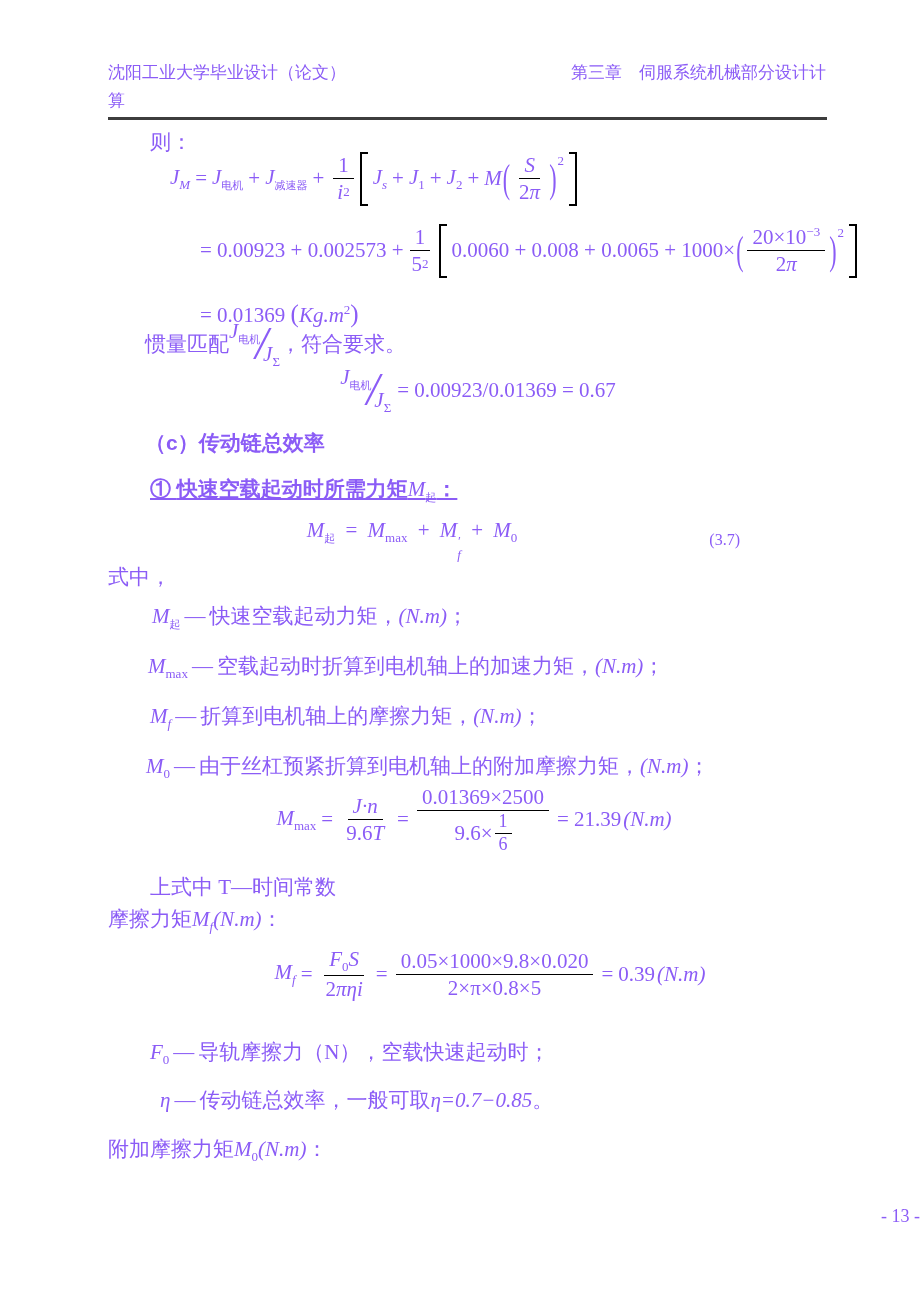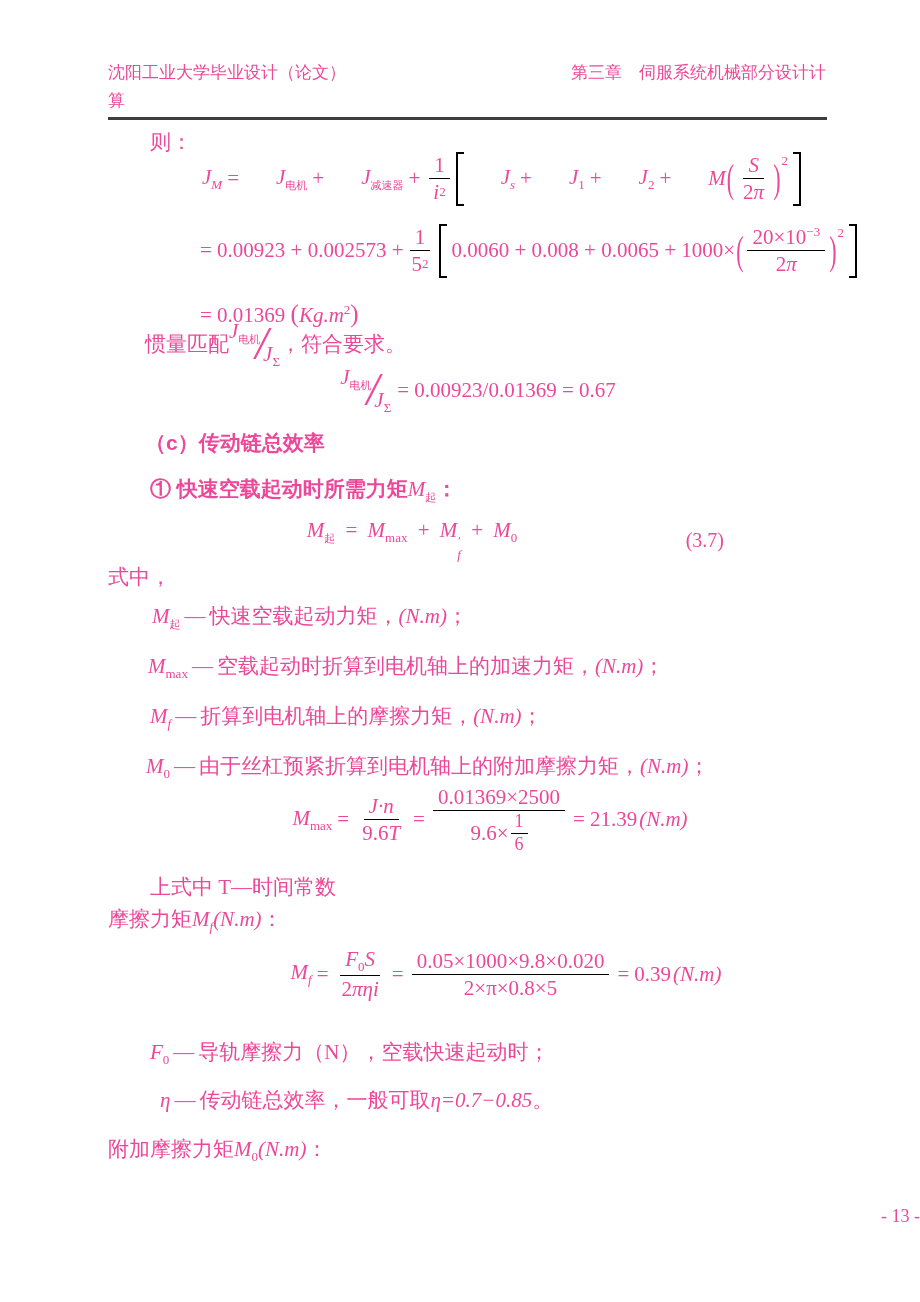--- a/index.html
+++ b/index.html
@@ -1,38 +1,38 @@
 <!DOCTYPE html>
 <html><head>
 <meta charset="utf-8">
 <style>
   * { box-sizing: border-box; }
   html,body { margin:0; padding:0; background:#ffffff; }
   .page {
-    position:relative; width:920px; height:1302px; background:#fff; color:#ec4899;
+    position:relative; width:920px; height:1302px; background:#fff; color:#8b5cf6;
     font-family:"Liberation Serif", serif; overflow:hidden;
   }
   .abs { position:absolute; }
 
   
   .hline { left:108px; right:94px; font-size:17px; line-height:26px; display:flex; justify-content:space-between; }
   .hline2 { left:108px; font-size:17px; line-height:26px; }
   .rule { left:108px; right:93px; border-top:3px solid #3d3d3d; height:0; }
 
   
   .txt { font-size:21px; line-height:30px; }
   .bold-head { font-family:"Liberation Sans", sans-serif; font-weight:bold; font-size:21px; line-height:30px; }
 
   
   .formula { display:flex; align-items:center; font-size:21px; font-family:"Liberation Serif", serif; }
   .inline-f { font-size:21px; font-family:"Liberation Serif", serif; }
   .mi { font-style:italic; }
   .mn { font-style:normal; }
   .mo { margin:0 5px; font-style:normal; }
-  .tok { white-space:nowrap;margin-left:32px; }
+  .tok { white-space:nowrap; }
   sub.lat { font-size:13px; font-style:italic; }
   sub.cjk { font-size:11px; font-style:normal; }
   sub.num { font-size:13px; font-style:normal; }
   sup.pow { font-size:13px; font-style:normal; }
   .unit { font-style:italic; }
 
   .frac { display:inline-flex; flex-direction:column; align-items:center; line-height:1.25; margin:0 3px; text-align:center; }
   .frac .fnum { border-bottom:1.5px solid #000; padding:0 5px; white-space:nowrap; }
   .frac .fden { padding:0 5px; white-space:nowrap; display:flex; align-items:center; justify-content:center; }
   .minifrac { display:inline-flex; flex-direction:column; align-items:center; font-size:18px; line-height:1.2; margin-left:2px; }
@@ -53,21 +53,21 @@
   .skew .snum { transform:translateY(-11px); white-space:nowrap; }
   .skew .slash { font-size:46px; font-style:italic; line-height:0.9; margin:0 -5px; font-weight:300; }
   .skew .sden { transform:translateY(12px); white-space:nowrap; }
 
   .supsub { display:inline-flex; flex-direction:column; align-items:flex-start; font-size:13px; line-height:1.05; vertical-align:-8px; font-style:italic; }
 
   .defrow { font-size:21px; line-height:32px; }
   .dash { margin:0 4px; }
 
   .eqrow { left:108px; right:94px; display:flex; justify-content:center; }
-  .eqnum { position:absolute; right:102px; top:50%; transform:translateY(-50%); font-size:20px; font-style:normal; }
+  .eqnum { position:absolute; right:86px; top:50%; transform:translateY(-50%); font-size:16px; font-style:normal; }
 
   .footer { left:0; width:920px; text-align:right; font-size:18px; }
 </style>
 </head>
 <body>
 
 <div class="page">
 
   <div class="abs hline" style="top:60px;">
     <span>沈阳工业大学毕业设计（论文）</span>
@@ -156,21 +156,21 @@
     <span class="skew">
       <span class="snum"><span class="mi">J</span><sub class="cjk">电机</sub></span>
       <span class="slash">/</span>
       <span class="sden"><span class="mi">J</span><sub class="num">Σ</sub></span>
     </span>
     <span class="mn" style="margin-left:6px;">= 0.00923/0.01369 = 0.67</span>
   </div>
 
   <div class="abs bold-head" style="top:428px;left:145px;">（c）传动链总效率</div>
 
-  <div class="abs bold-head" style="top:474px;left:150px;">
+  <div class="abs bold-head" style="top:474px;left:150px;text-decoration:underline;">
     <span>①</span>
     <span>快速空载起动时所需力矩</span><span class="mi" style="font-family:'Liberation Serif',serif;font-weight:normal;">M</span><sub class="cjk" style="font-weight:normal;">起</sub><span>：</span>
   </div>
 
   <div class="abs eqrow" style="top:518px;">
     <span class="inline-f" style="transform:translateX(-55px);">
       <span class="mi">M</span><sub class="cjk">起</sub>
       <span class="mo">=</span>
       <span class="mi">M</span><sub class="lat" style="font-style:normal;">max</sub>
       <span class="mo">+</span>

